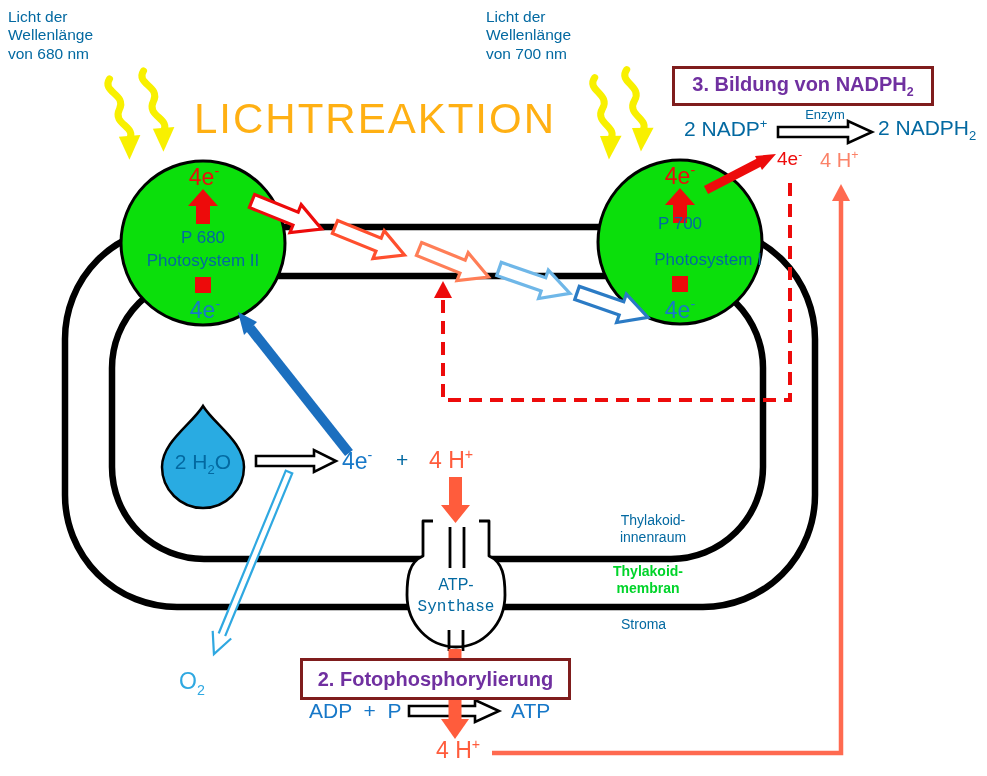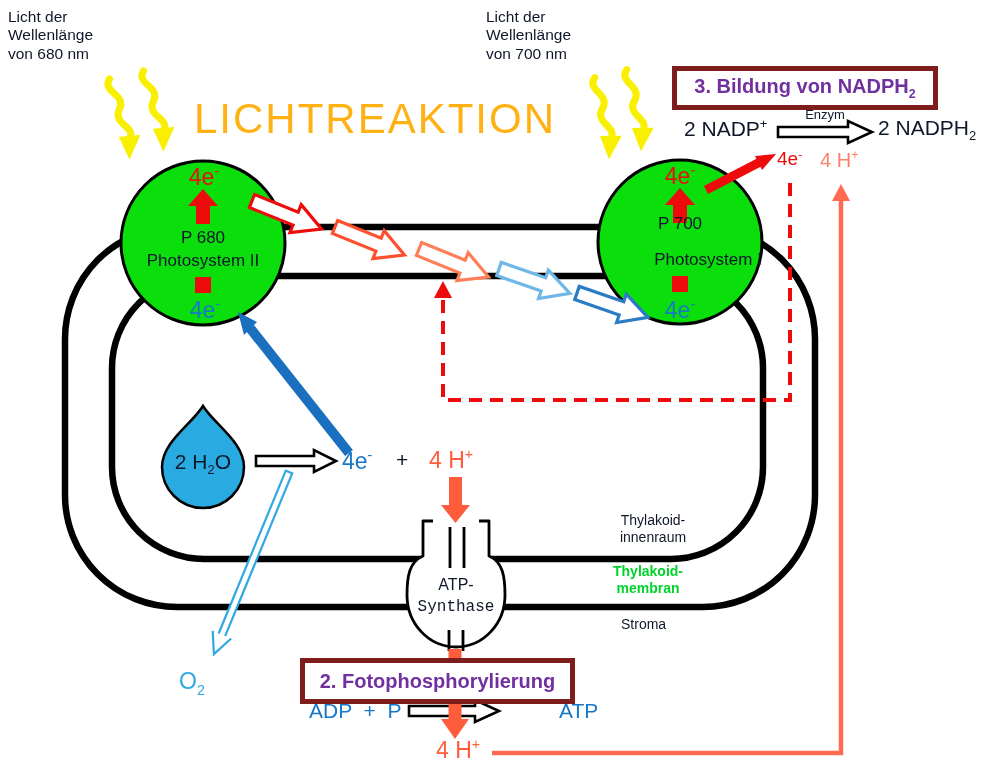--- a/index.html
+++ b/index.html
@@ -1,24 +1,24 @@
 <!DOCTYPE html>
 <html><head>
 <meta charset="utf-8">
 <style>
   html,body{margin:0;padding:0;background:#fff;}
   .stage{position:relative;width:987px;height:776px;background:#ffffff;overflow:hidden;
          font-family:"Liberation Sans", sans-serif;}
   .stage svg{position:absolute;left:0;top:0;}
-  .lbl{position:absolute;white-space:nowrap;color:#0f172a;line-height:1.18;}
+  .lbl{position:absolute;white-space:nowrap;color:#0369a1;line-height:1.18;}
   .ctr{transform:translateX(-50%);text-align:center;}
   .title{font-size:42px;letter-spacing:2px;color:#FFB013;}
   .small{font-size:15.5px;}
   .tiny{font-size:13px;}
-  .purplebox{position:absolute;border:5px solid #7f1d1d;background:#fff;color:#7030A0;
+  .purplebox{position:absolute;border:3px solid #7f1d1d;background:#fff;color:#7030A0;
              font-weight:bold;font-size:20px;display:flex;align-items:center;justify-content:center;}
   .blue{color:#1778C8;} .red{color:#ED0B0B;} .orange{color:#FF5C3C;}
   .salmon{color:#FB8268;} .cyan{color:#2FA8E1;} .greentxt{color:#00D42A;font-weight:bold;}
   .fs21{font-size:21px;} .fs23{font-size:23px;} .fs17{font-size:17px;} .fs16{font-size:16px;}
   .fs14{font-size:14px;}
   sub,sup{font-size:62%;}
   .pre{white-space:pre;}
 </style>
 </head>
 <body>
@@ -179,21 +179,21 @@
     <div>Thylakoid-</div>
       <div>innenraum</div>
   </div>
   <div class="lbl fs14 ctr greentxt" style="left:648px;top:563px;">
     <div>Thylakoid-</div>
       <div>membran</div>
   </div>
   <div class="lbl fs14" style="left:610px;top:616px;margin-left:11px;">Stroma</div>
 
   <div class="lbl blue fs21 pre" style="left:309px;top:699px;">ADP  +  P</div>
-  <div class="lbl blue fs21" style="left:511px;top:699px;margin-left:48px;">ATP</div>
+  <div class="lbl blue fs21" style="left:511px;top:699px;">ATP</div>
 
   <div class="lbl orange fs23" style="left:436px;top:736px;">
     <span>4 H</span><sup>+</sup>
   </div>
   <div class="lbl cyan fs23" style="left:179px;top:668px;">
     <span>O</span><sub>2</sub>
   </div>
 
 </div>
 

